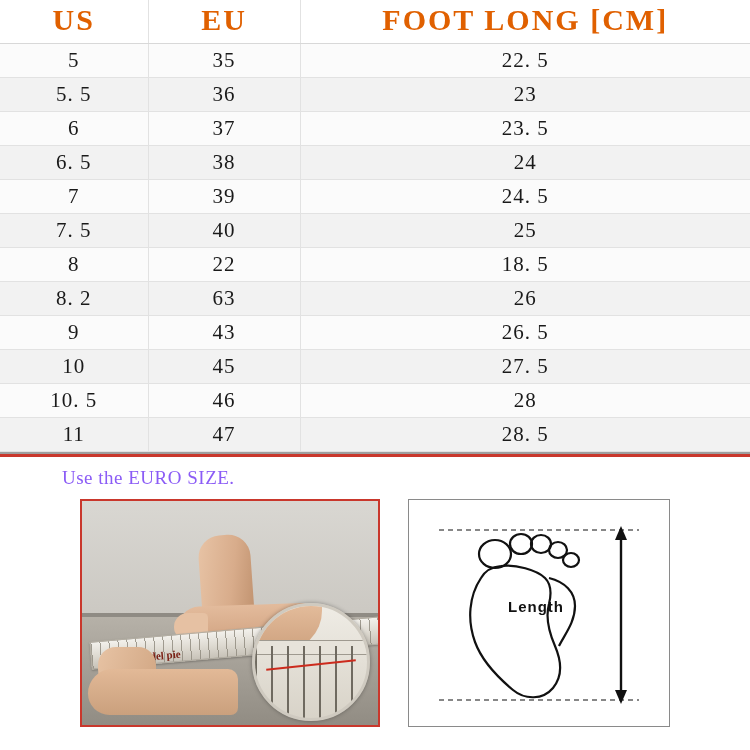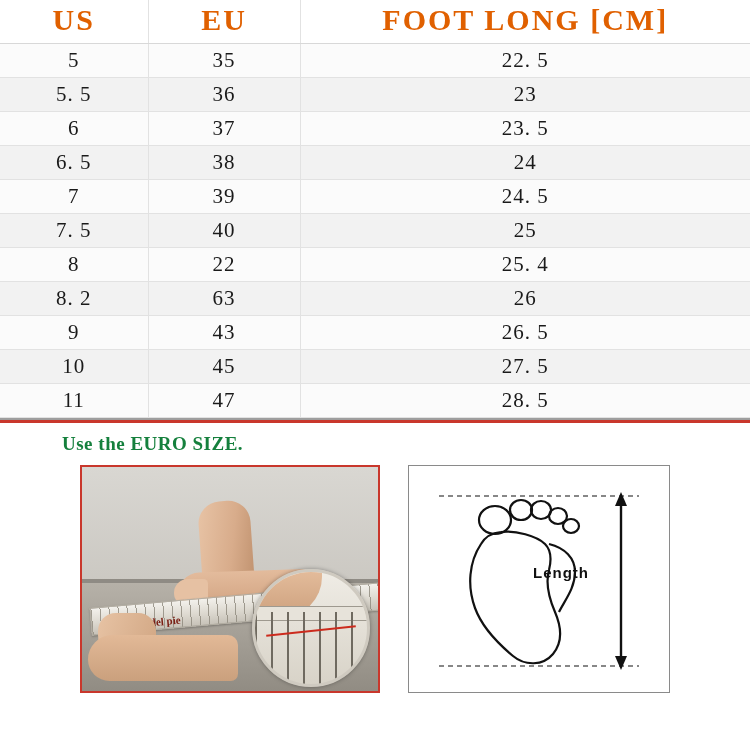--- a/index.html
+++ b/index.html
@@ -70,23 +70,23 @@
     height: 278px;
     background: #ffffff;
     border-top: 3px solid #c9372c;
     box-sizing: border-box;
   }
   .note {
     position: absolute;
     left: 62px;
     top: 10px;
     font-family: "Liberation Serif", serif;
-    font-weight: bold;
+    font-weight: normal;
     font-size: 19px;
-    color: #15803d;
+    color: #8b5cf6;
     letter-spacing: 0.5px;
   }
 
   
   .photo {
     position: absolute;
     left: 80px;
     top: 42px;
     width: 300px;
     height: 228px;
@@ -209,21 +209,21 @@
     top: 42px;
     width: 262px;
     height: 228px;
     border: 1px solid #8a8a8a;
     box-sizing: border-box;
     background: #ffffff;
   }
   .diagram svg { display:block; }
   .len-label {
     position: absolute;
-    left: 124px;
+    left: 99px;
     top: 98px;
     font-family: "Liberation Sans", sans-serif;
     font-weight: bold;
     font-size: 15px;
     letter-spacing: 1px;
     color: #111;
   }
 </style>
 </head>
 <body>
@@ -271,36 +271,41 @@
           <td>24. 5</td>
         </tr>
         <tr>
           <td class="col-sep">7. 5</td>
           <td class="col-sep">40</td>
           <td>25</td>
         </tr>
         <tr>
           <td class="col-sep">8</td>
           <td class="col-sep">22</td>
-          <td>25. 4</td>
+          <td>18. 5</td>
         </tr>
         <tr>
           <td class="col-sep">8. 2</td>
           <td class="col-sep">63</td>
           <td>26</td>
         </tr>
         <tr>
           <td class="col-sep">9</td>
           <td class="col-sep">43</td>
           <td>26. 5</td>
         </tr>
         <tr>
           <td class="col-sep">10</td>
           <td class="col-sep">45</td>
           <td>27. 5</td>
+        </tr>
+        <tr>
+          <td class="col-sep">10. 5</td>
+          <td class="col-sep">46</td>
+          <td>28</td>
         </tr>
         <tr>
           <td class="col-sep">11</td>
           <td class="col-sep">47</td>
           <td>28. 5</td>
         </tr>
       </tbody>
     </table>
   </div>
 

